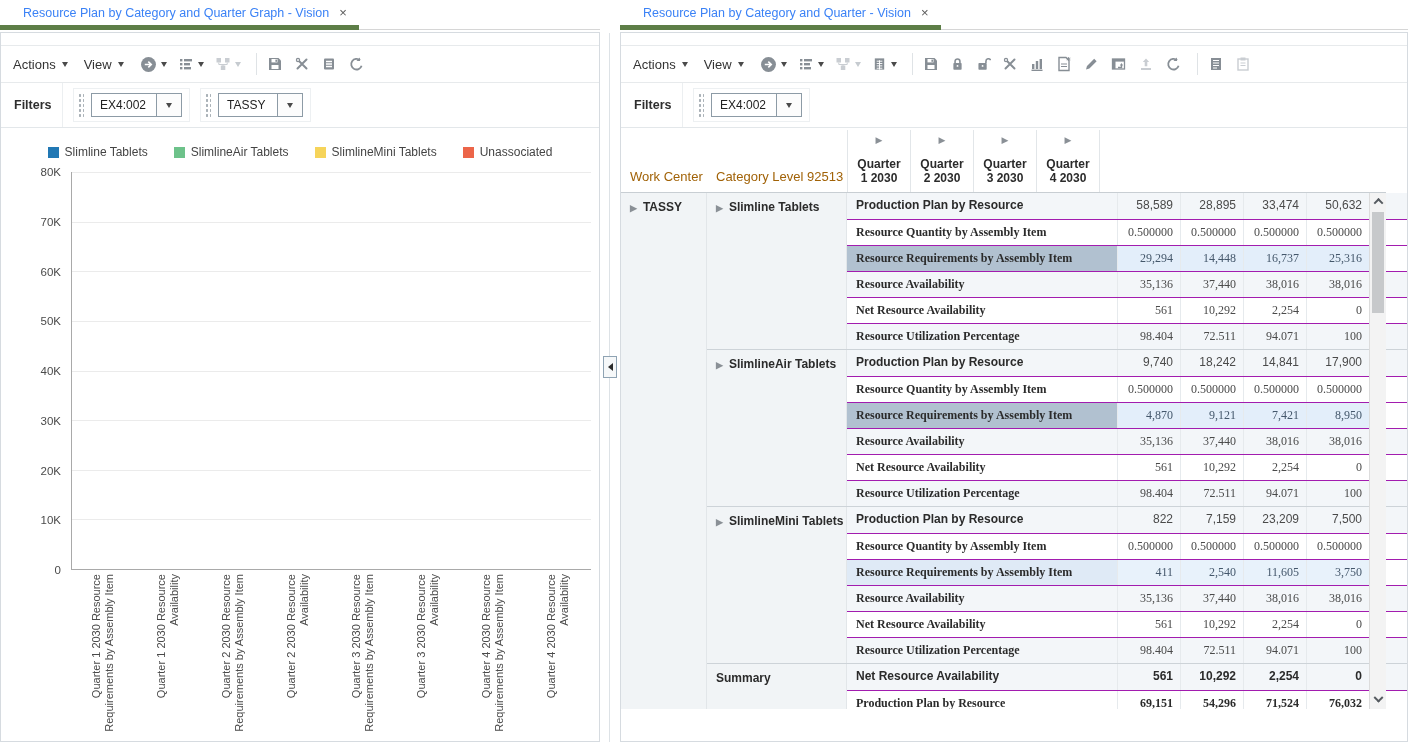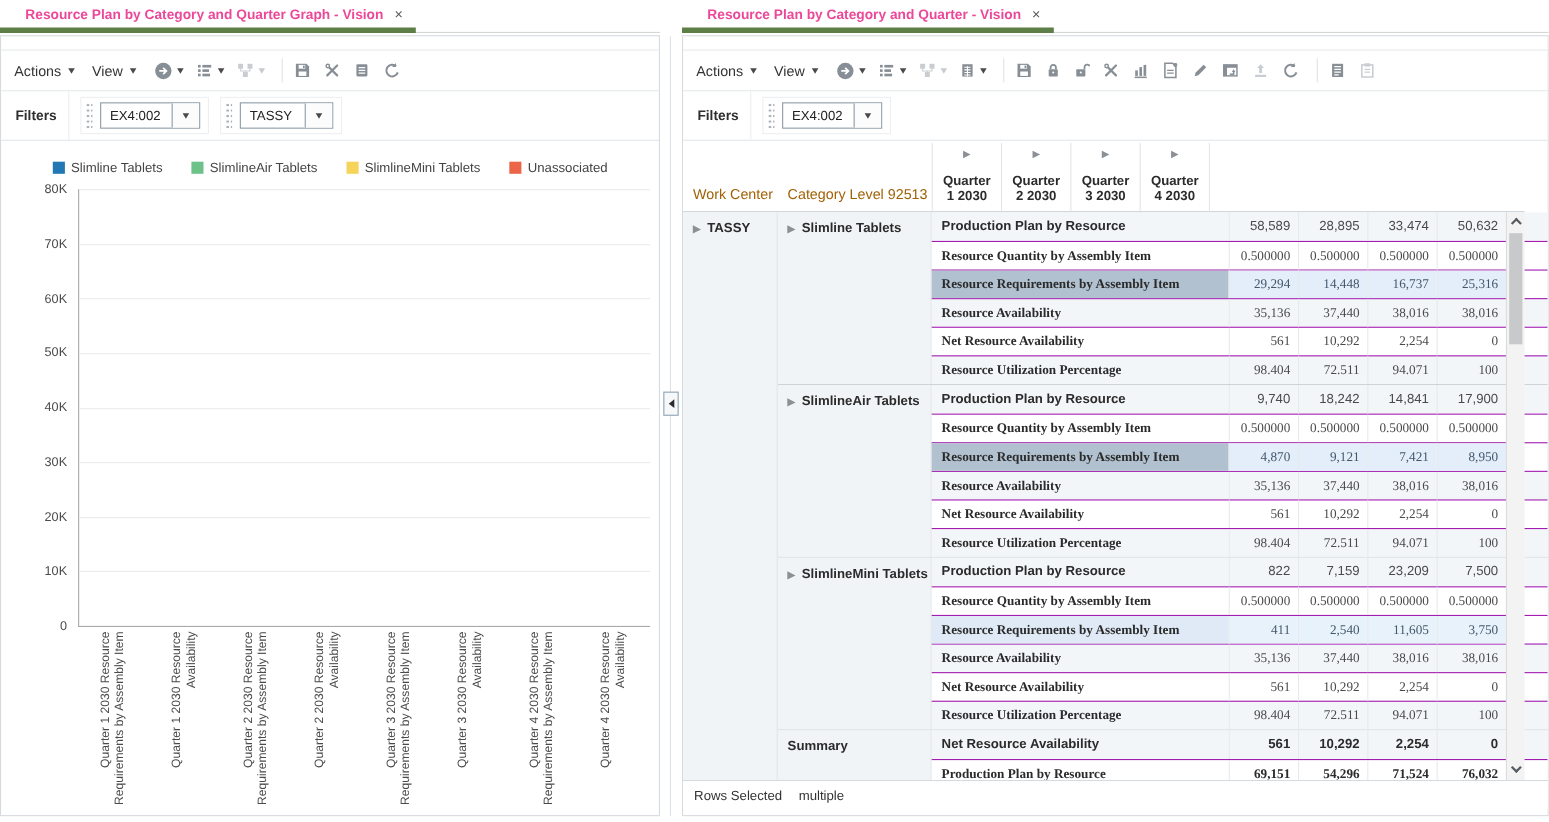--- a/index.html
+++ b/index.html
@@ -6,21 +6,21 @@
   html,body { width:1408px; height:747px; background:#fff; font-family:"Liberation Sans", sans-serif; overflow:hidden; }
   .stage { width:1408px; height:747px; display:flex; }
 
   
   .region { position:relative; }
   .region.left  { width:600px; }
   .region.right { width:788px; }
   .tabstrip { height:30px; border-bottom:1px solid #d6d6d6; display:flex; background:#fff; }
   .tab { height:30px; display:flex; align-items:center; gap:10px; padding:0 12px 0 8px;
          border-bottom:5px solid #5d7e47; }
-  .tab-title { font-size:12.5px; font-weight:bold; color:#ec4899; white-space:nowrap;padding-left:15px; }
+  .tab-title { font-size:12.5px; font-weight:normal; color:#3b82f6; white-space:nowrap;padding-left:15px; }
   .tab-close { font-size:13px; color:#5a5a5a; cursor:default; }
   .panel-box { margin-top:2px; height:710px; border:1px solid #d6dbe0; background:#fff; position:relative; }
 
   
   .toolbar { height:38px; margin-top:12px; border-top:1px solid #e7eaec; border-bottom:1px solid #e7eaec;
              display:flex; align-items:center; padding-left:12px; }
   .menu-btn { display:flex; align-items:center; gap:6px; margin-right:16px; font-size:13px; color:#333; cursor:default; }
   .caret { width:0; height:0; border-left:3.5px solid transparent; border-right:3.5px solid transparent; border-top:5px solid #4a4a4a; }
   .caret.dis { border-top-color:#c6cbd0; }
   .tb-btn { display:flex; align-items:center; gap:4px; margin-right:11px; }
@@ -765,19 +765,15 @@
           <span class="vs-btn vs-up">
               <span class="chev-up"></span>
             </span>
           <span class="vs-thumb"></span>
           <span class="vs-btn vs-down">
               <span class="chev-down"></span>
             </span>
         </div>
       </div>
 
-      <div class="statusbar">
-        <span>Rows Selected</span>
-        <span>multiple</span>
-      </div>
     </div>
   </section>
 </div>
 
 </body></html>

